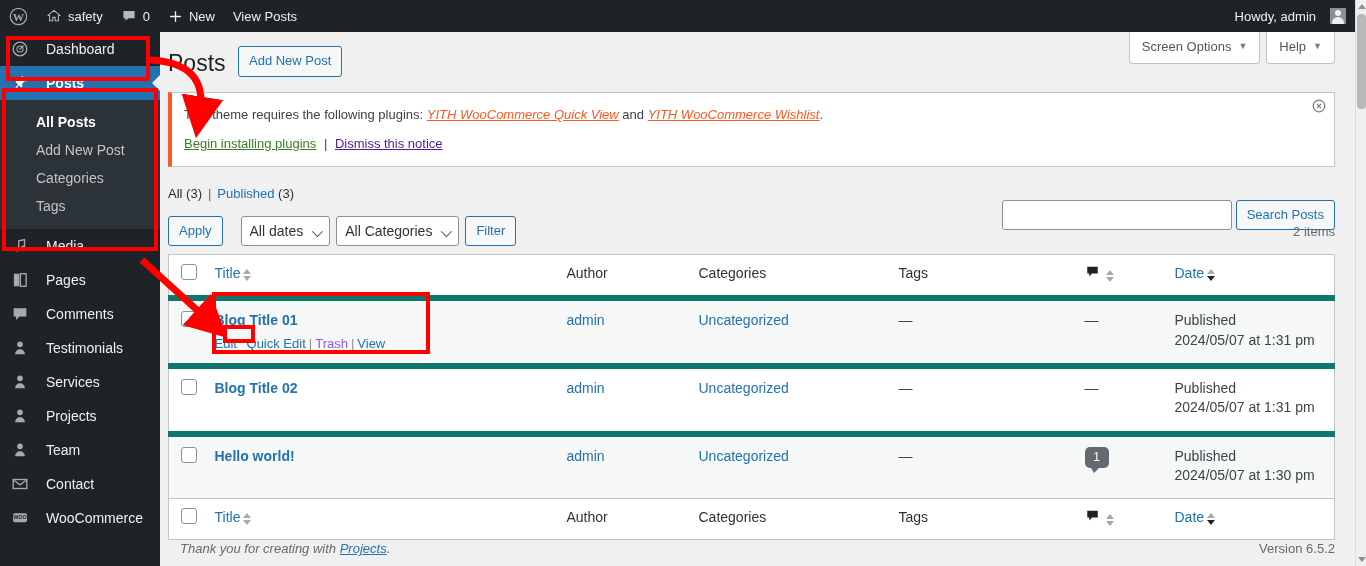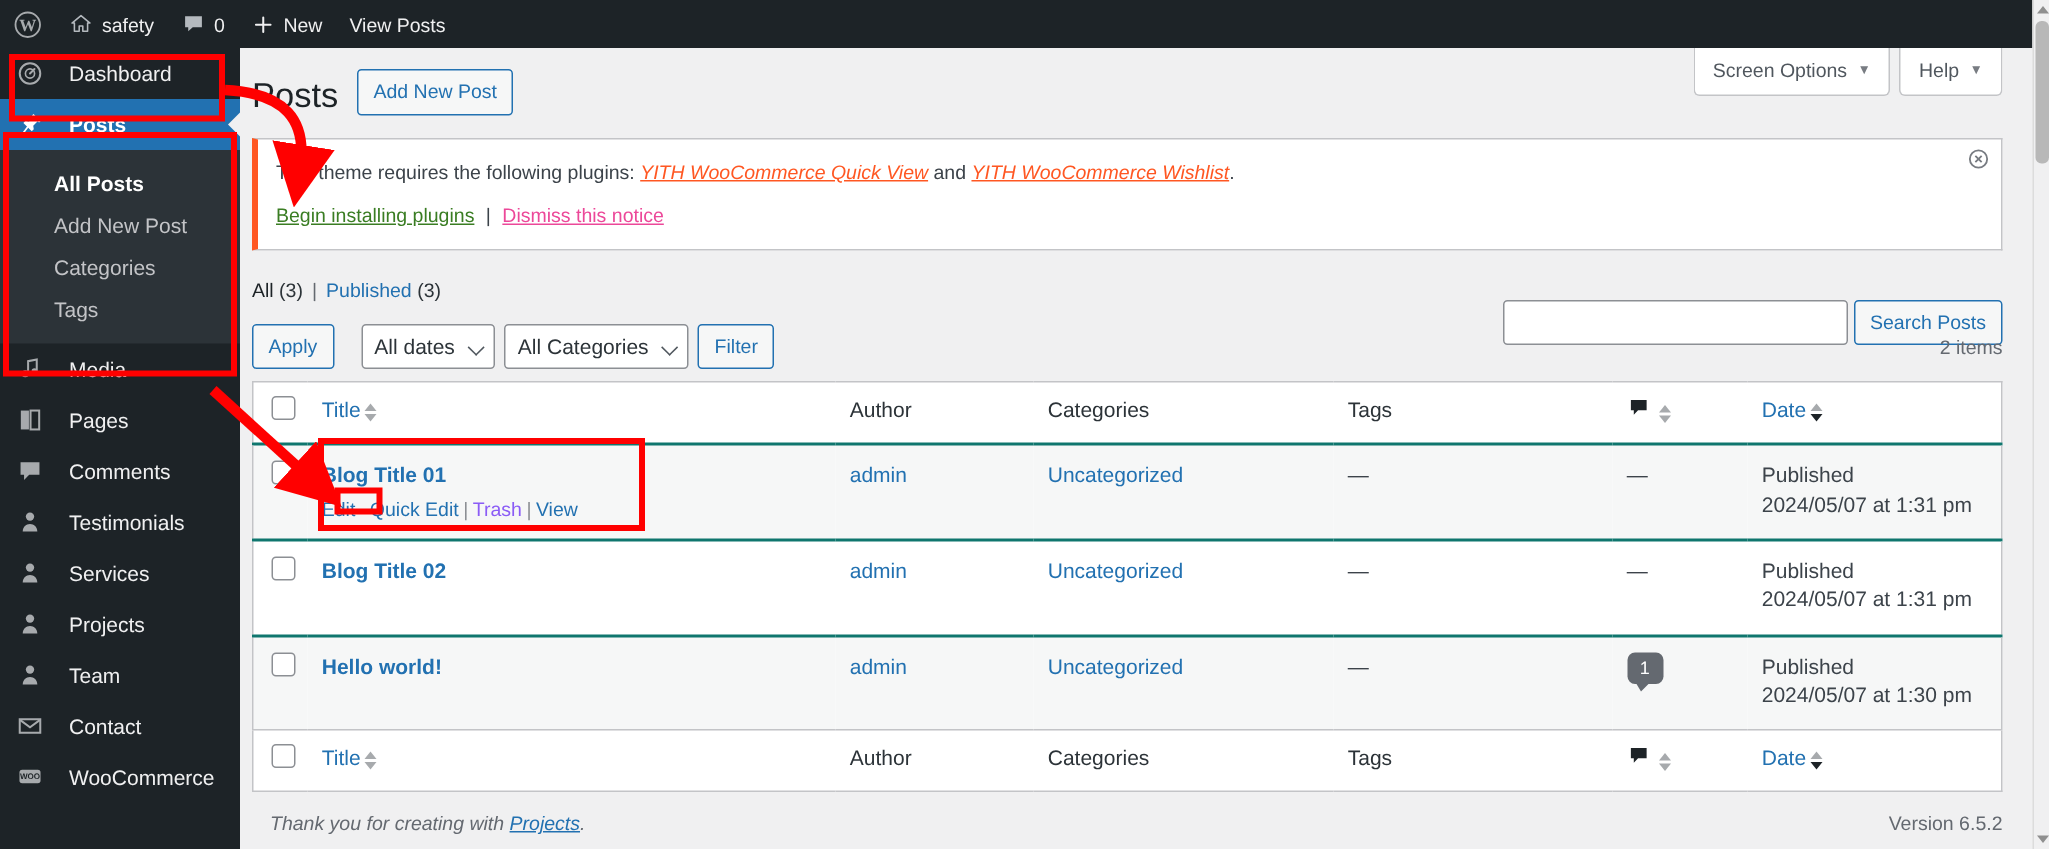--- a/index.html
+++ b/index.html
@@ -102,21 +102,21 @@
   .notice {
     position: relative; background: #fff;
     border: 1px solid #c3c4c7; border-left: 4px solid #ff5722;
     margin: 9px 0 0 0; padding: 12px 12px 12px 12px;
     font-size: 13px; color: #3c434a; line-height: 1.6;
   }
   .notice p { margin: 0 0 8px 0; }
   .notice p:last-child { margin-bottom: 0; }
   .notice .plink { color: #ff5722; text-decoration: underline; font-style: italic; }
   .notice .glink { color: #3a7d23; text-decoration: underline; }
-  .notice .rlink { color: #ec4899; text-decoration: underline; }
+  .notice .rlink { color: #4c1d95; text-decoration: underline; }
   .notice-dismiss {
     position: absolute; top: 6px; right: 8px;
     width: 14px; height: 14px; color: #787c82;
   }
 
   
   .subsubsub {
     margin: 14px 0 0 0; font-size: 13px; color: #2271b1;
     list-style: none; display: flex; gap: 4px; align-items: center;
     line-height: 2;
@@ -170,21 +170,21 @@
   table.wp-list-table th, table.wp-list-table td {
     text-align: left; vertical-align: top;
     padding: 10px 10px 10px 10px; line-height: 1.4;
   }
   table.wp-list-table thead th, table.wp-list-table tfoot th {
     font-size: 14px; font-weight: 400; color: #2c3338;
     padding-top: 9px; padding-bottom: 9px;
   }
   thead tr, tfoot tr { border-bottom: 1px solid #c3c4c7; }
   tfoot tr { border-bottom: none; border-top: 1px solid #c3c4c7; }
-  tbody tr { border-top: 2px solid #0f766e; }
+  tbody tr { border-top: 6px solid #0f766e; }
   tbody tr.alt { background: #f6f7f7; }
   .col-cb { width: 36px; padding-left: 12px !important; padding-right: 0 !important;}
   .col-title { width: 352px; }
   .col-author { width: 132px; }
   .col-cats { width: 200px; }
   .col-tags { width: 186px; }
   .col-comments { width: 90px; }
   .col-date { width: auto; }
   .cbx {
     width: 16px; height: 16px; border: 1px solid #8c8f94;
@@ -285,20 +285,26 @@
   <div class="ab-item">
     <span>
       <svg width="15" height="15" viewBox="0 0 20 20">
         <path d="M10 3.5v13M3.5 10h13" stroke="#f0f0f1" stroke-width="1.8" stroke-linecap="round"></path>
       </svg>
     </span>
     <span>New</span>
   </div>
   <div class="ab-item">
     <span>View Posts</span>
+  </div>
+  <div id="ab-right">
+    <div class="ab-item">
+      <span>Howdy, admin</span>
+      <span class="ab-avatar"></span>
+    </div>
   </div>
 </div>
 
 <div id="sidebar">
 
   <div class="menu-item">
     <span class="mi-icon">
       <svg width="18" height="18" viewBox="0 0 20 20">
         <circle cx="10" cy="10" r="7.6" fill="none" stroke="#a7aaad" stroke-width="1.5"></circle>
         <circle cx="10" cy="10" r="3.4" fill="none" stroke="#a7aaad" stroke-width="1.2"></circle>

